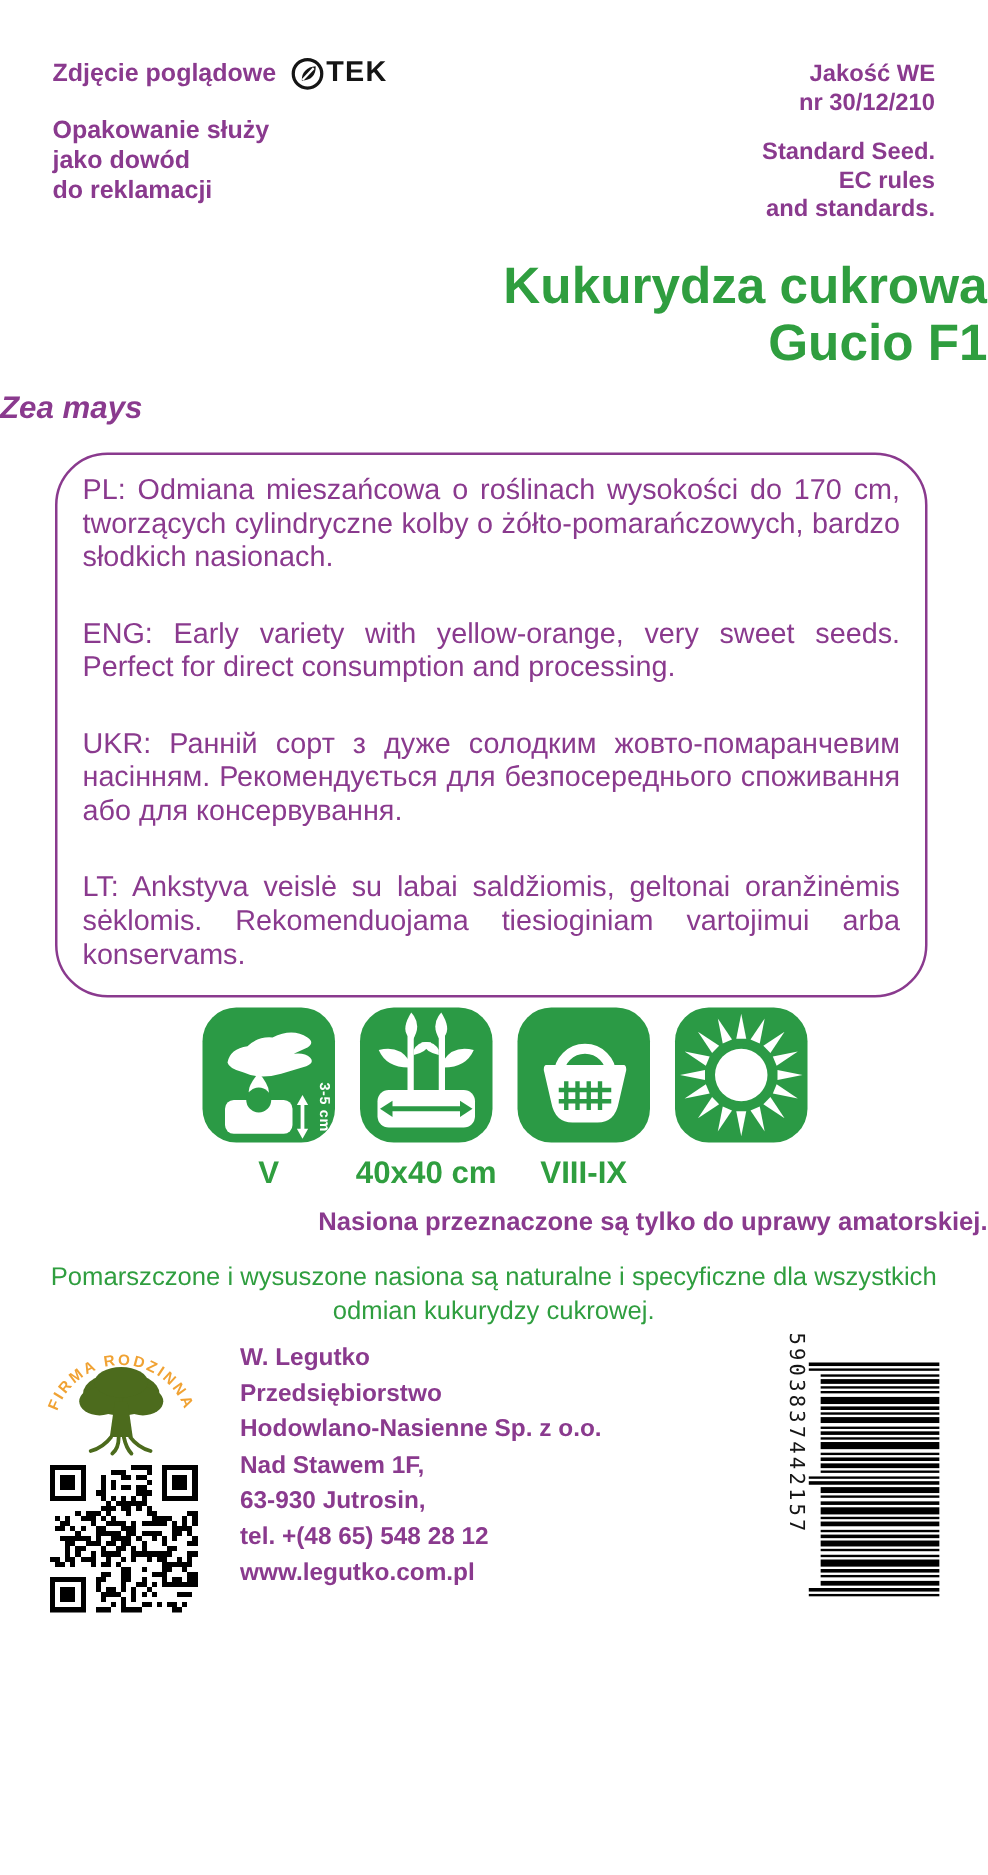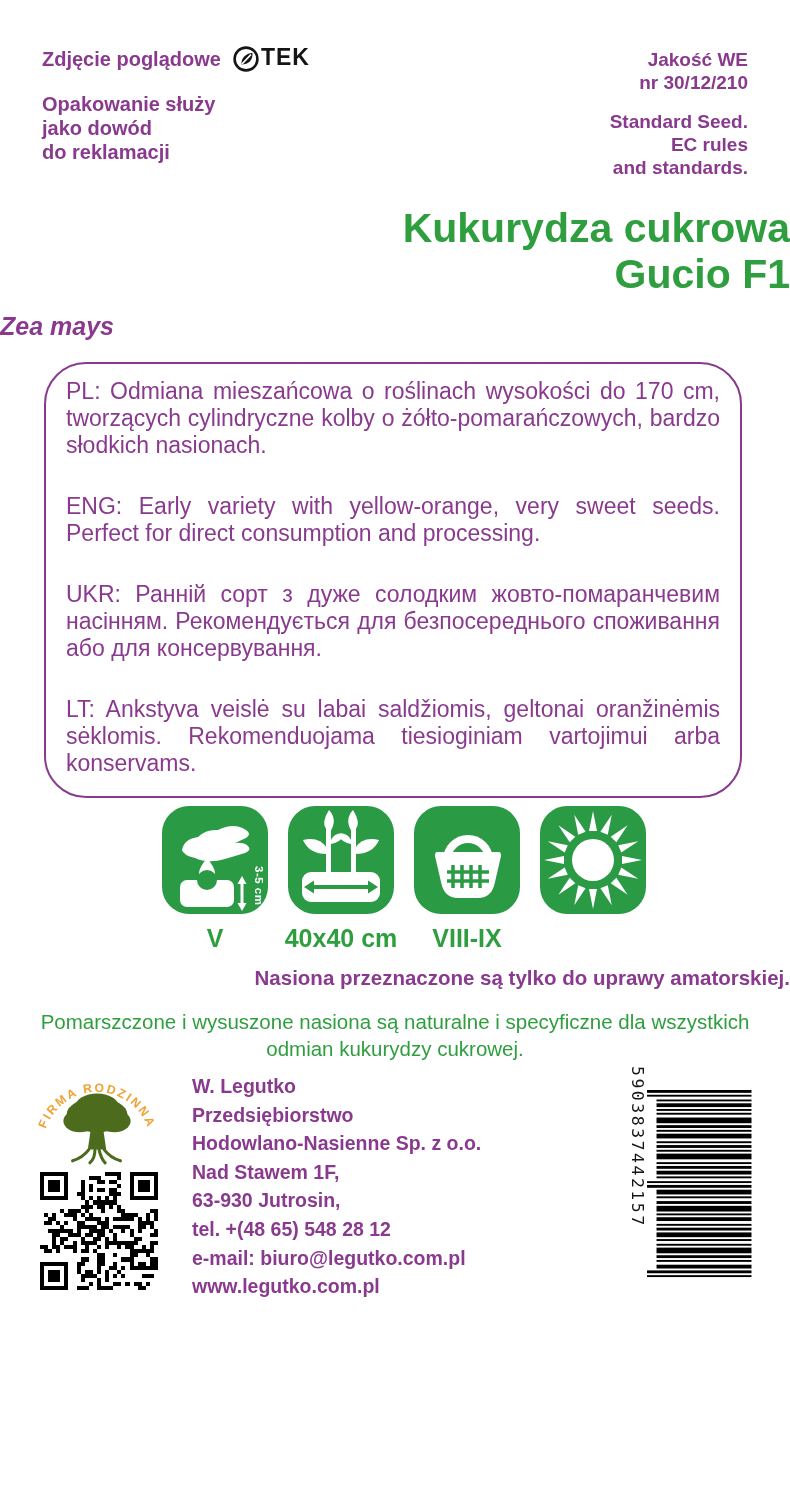--- a/index.html
+++ b/index.html
@@ -490,21 +490,20 @@
       <rect x="2" y="24" width="3" height="3" fill="#000"></rect>
     </svg>
 
   <div class="address">
     <div>W. Legutko</div>
     <div>Przedsiębiorstwo</div>
     <div>Hodowlano-Nasienne Sp. z o.o.</div>
     <div>Nad Stawem 1F,</div>
     <div>63-930 Jutrosin,</div>
     <div>tel. +(48 65) 548 28 12</div>
-    <div>e-mail: biuro@legutko.com.pl</div>
     <div>www.legutko.com.pl</div>
   </div>
 
   <div class="bar-digits">5903837442157</div>
   <svg class="bars" id="bars" width="100" height="188" viewBox="0 0 100 198">
       <rect x="-10" y="0" width="110" height="3" fill="#000"></rect>
       <rect x="-10" y="5" width="110" height="2" fill="#000"></rect>
       <rect x="0" y="10" width="100" height="2" fill="#000"></rect>
       <rect x="0" y="14" width="100" height="4" fill="#000"></rect>
       <rect x="0" y="20" width="100" height="2" fill="#000"></rect>

